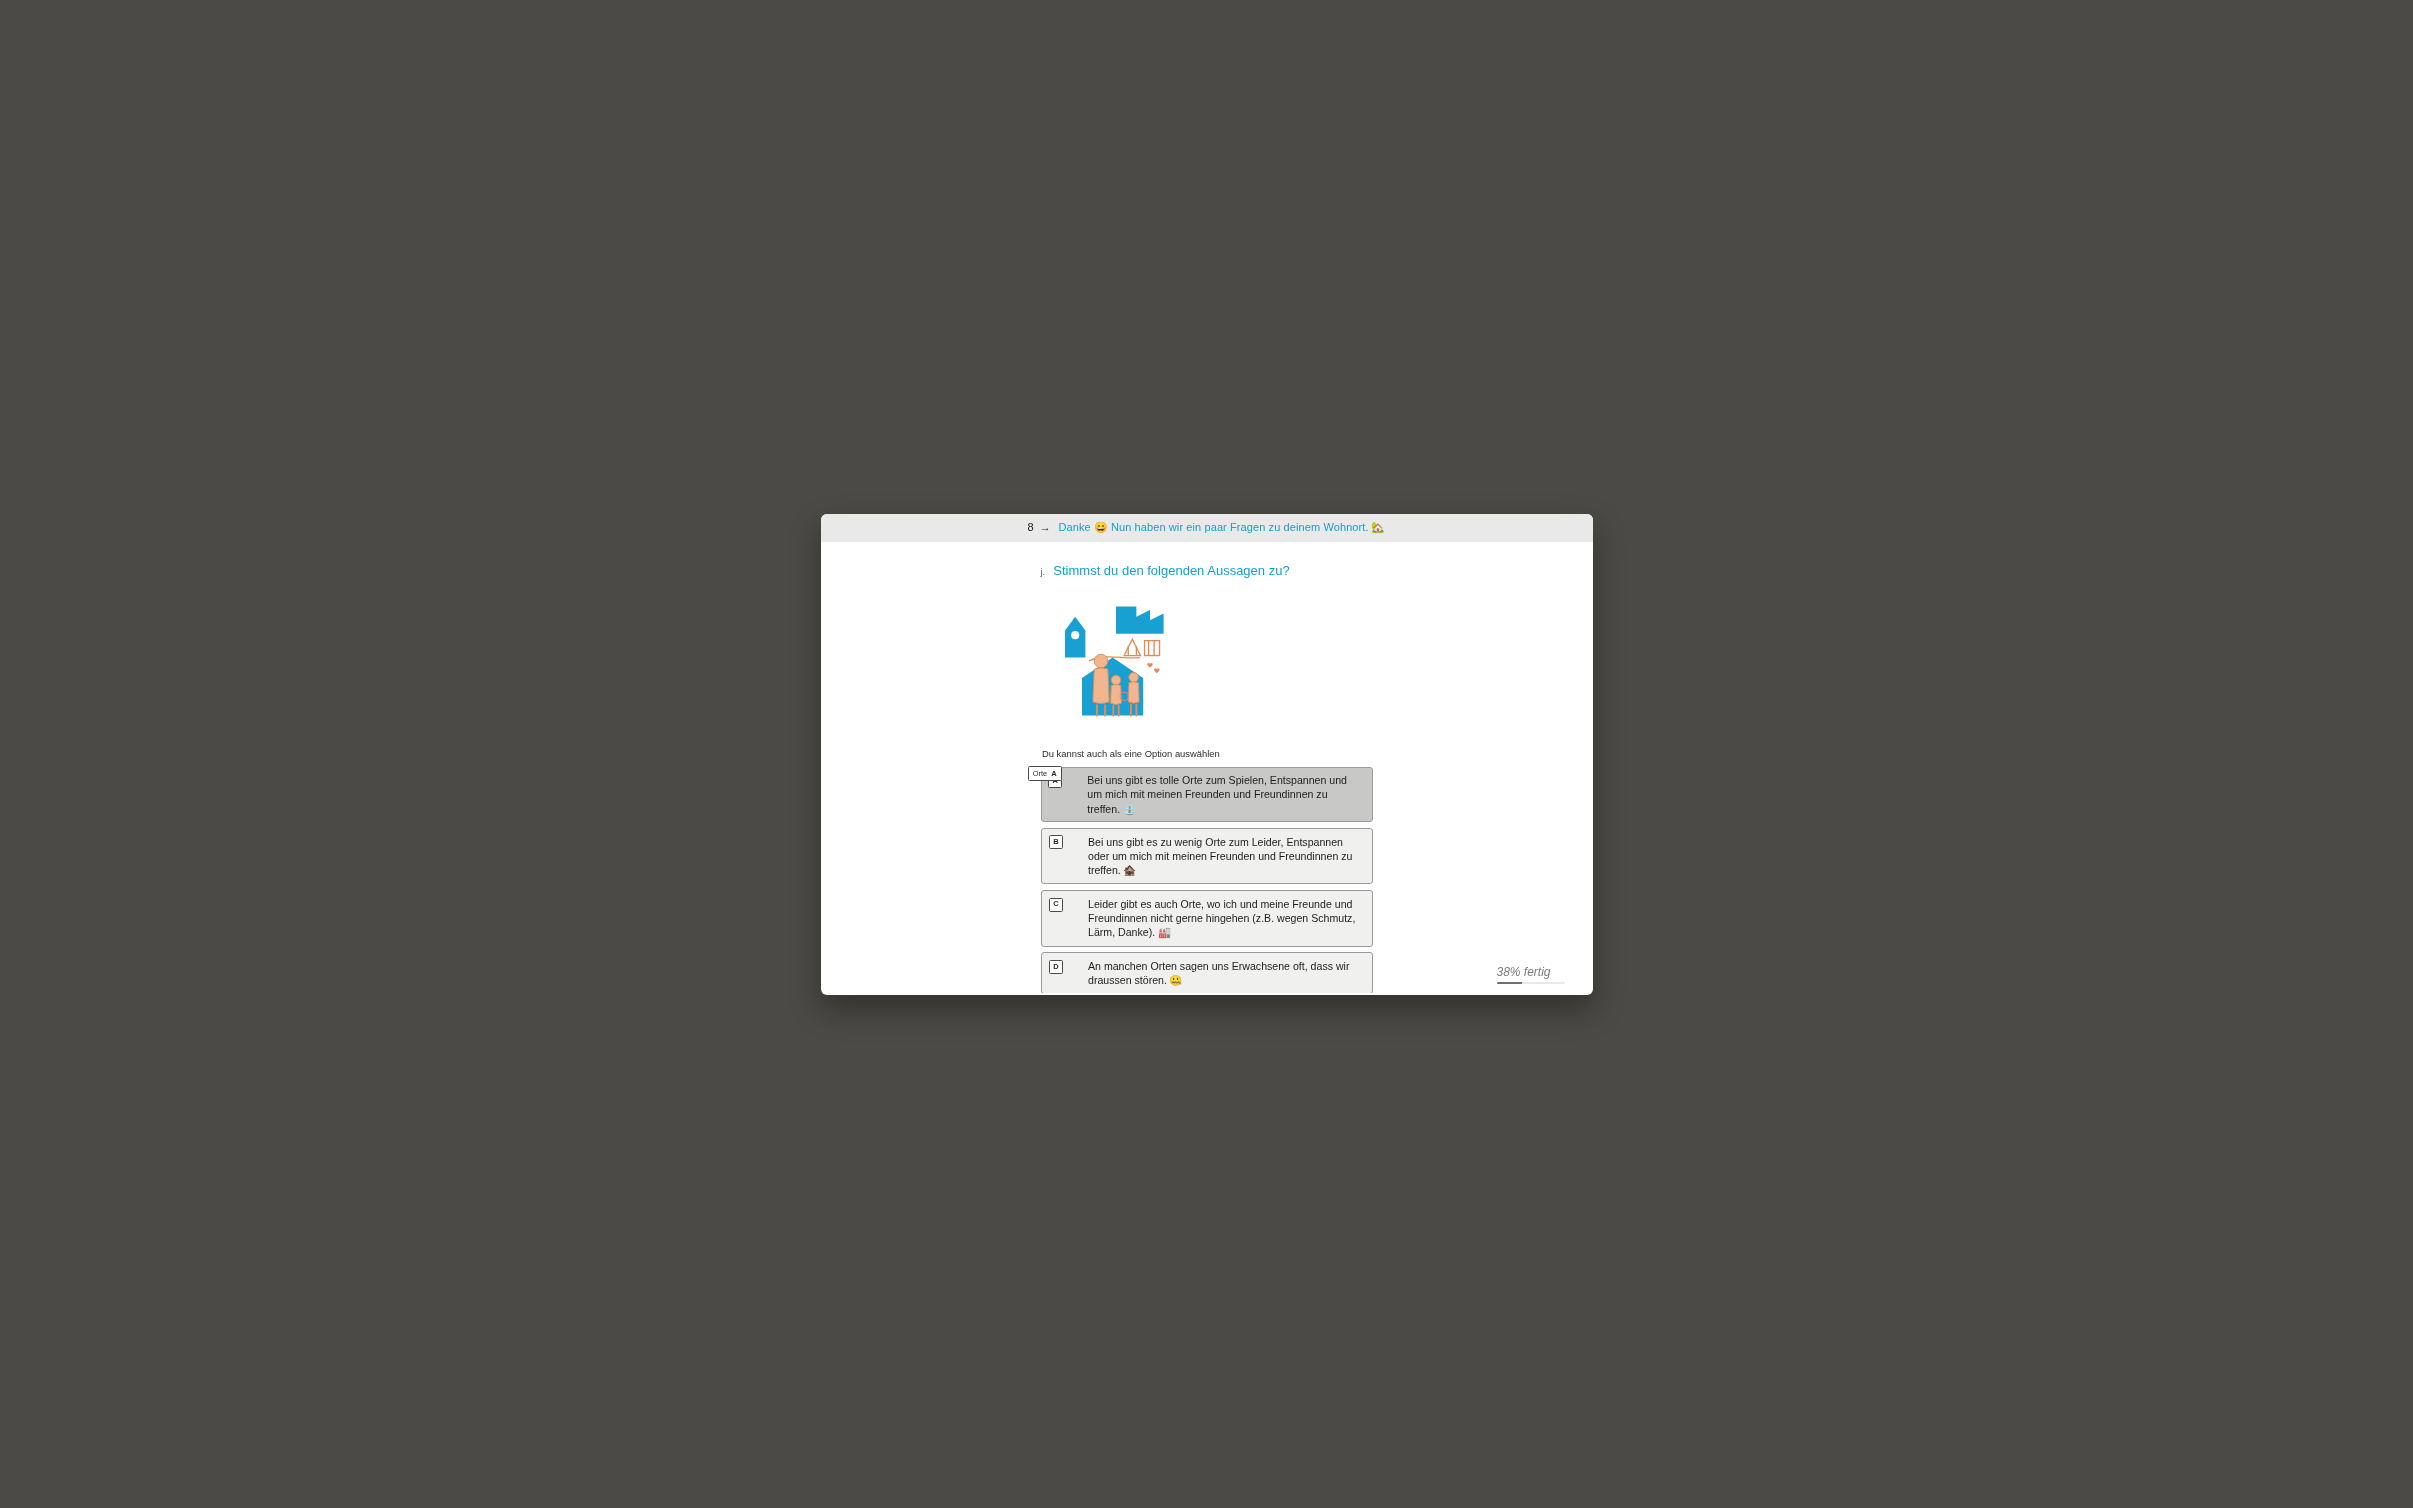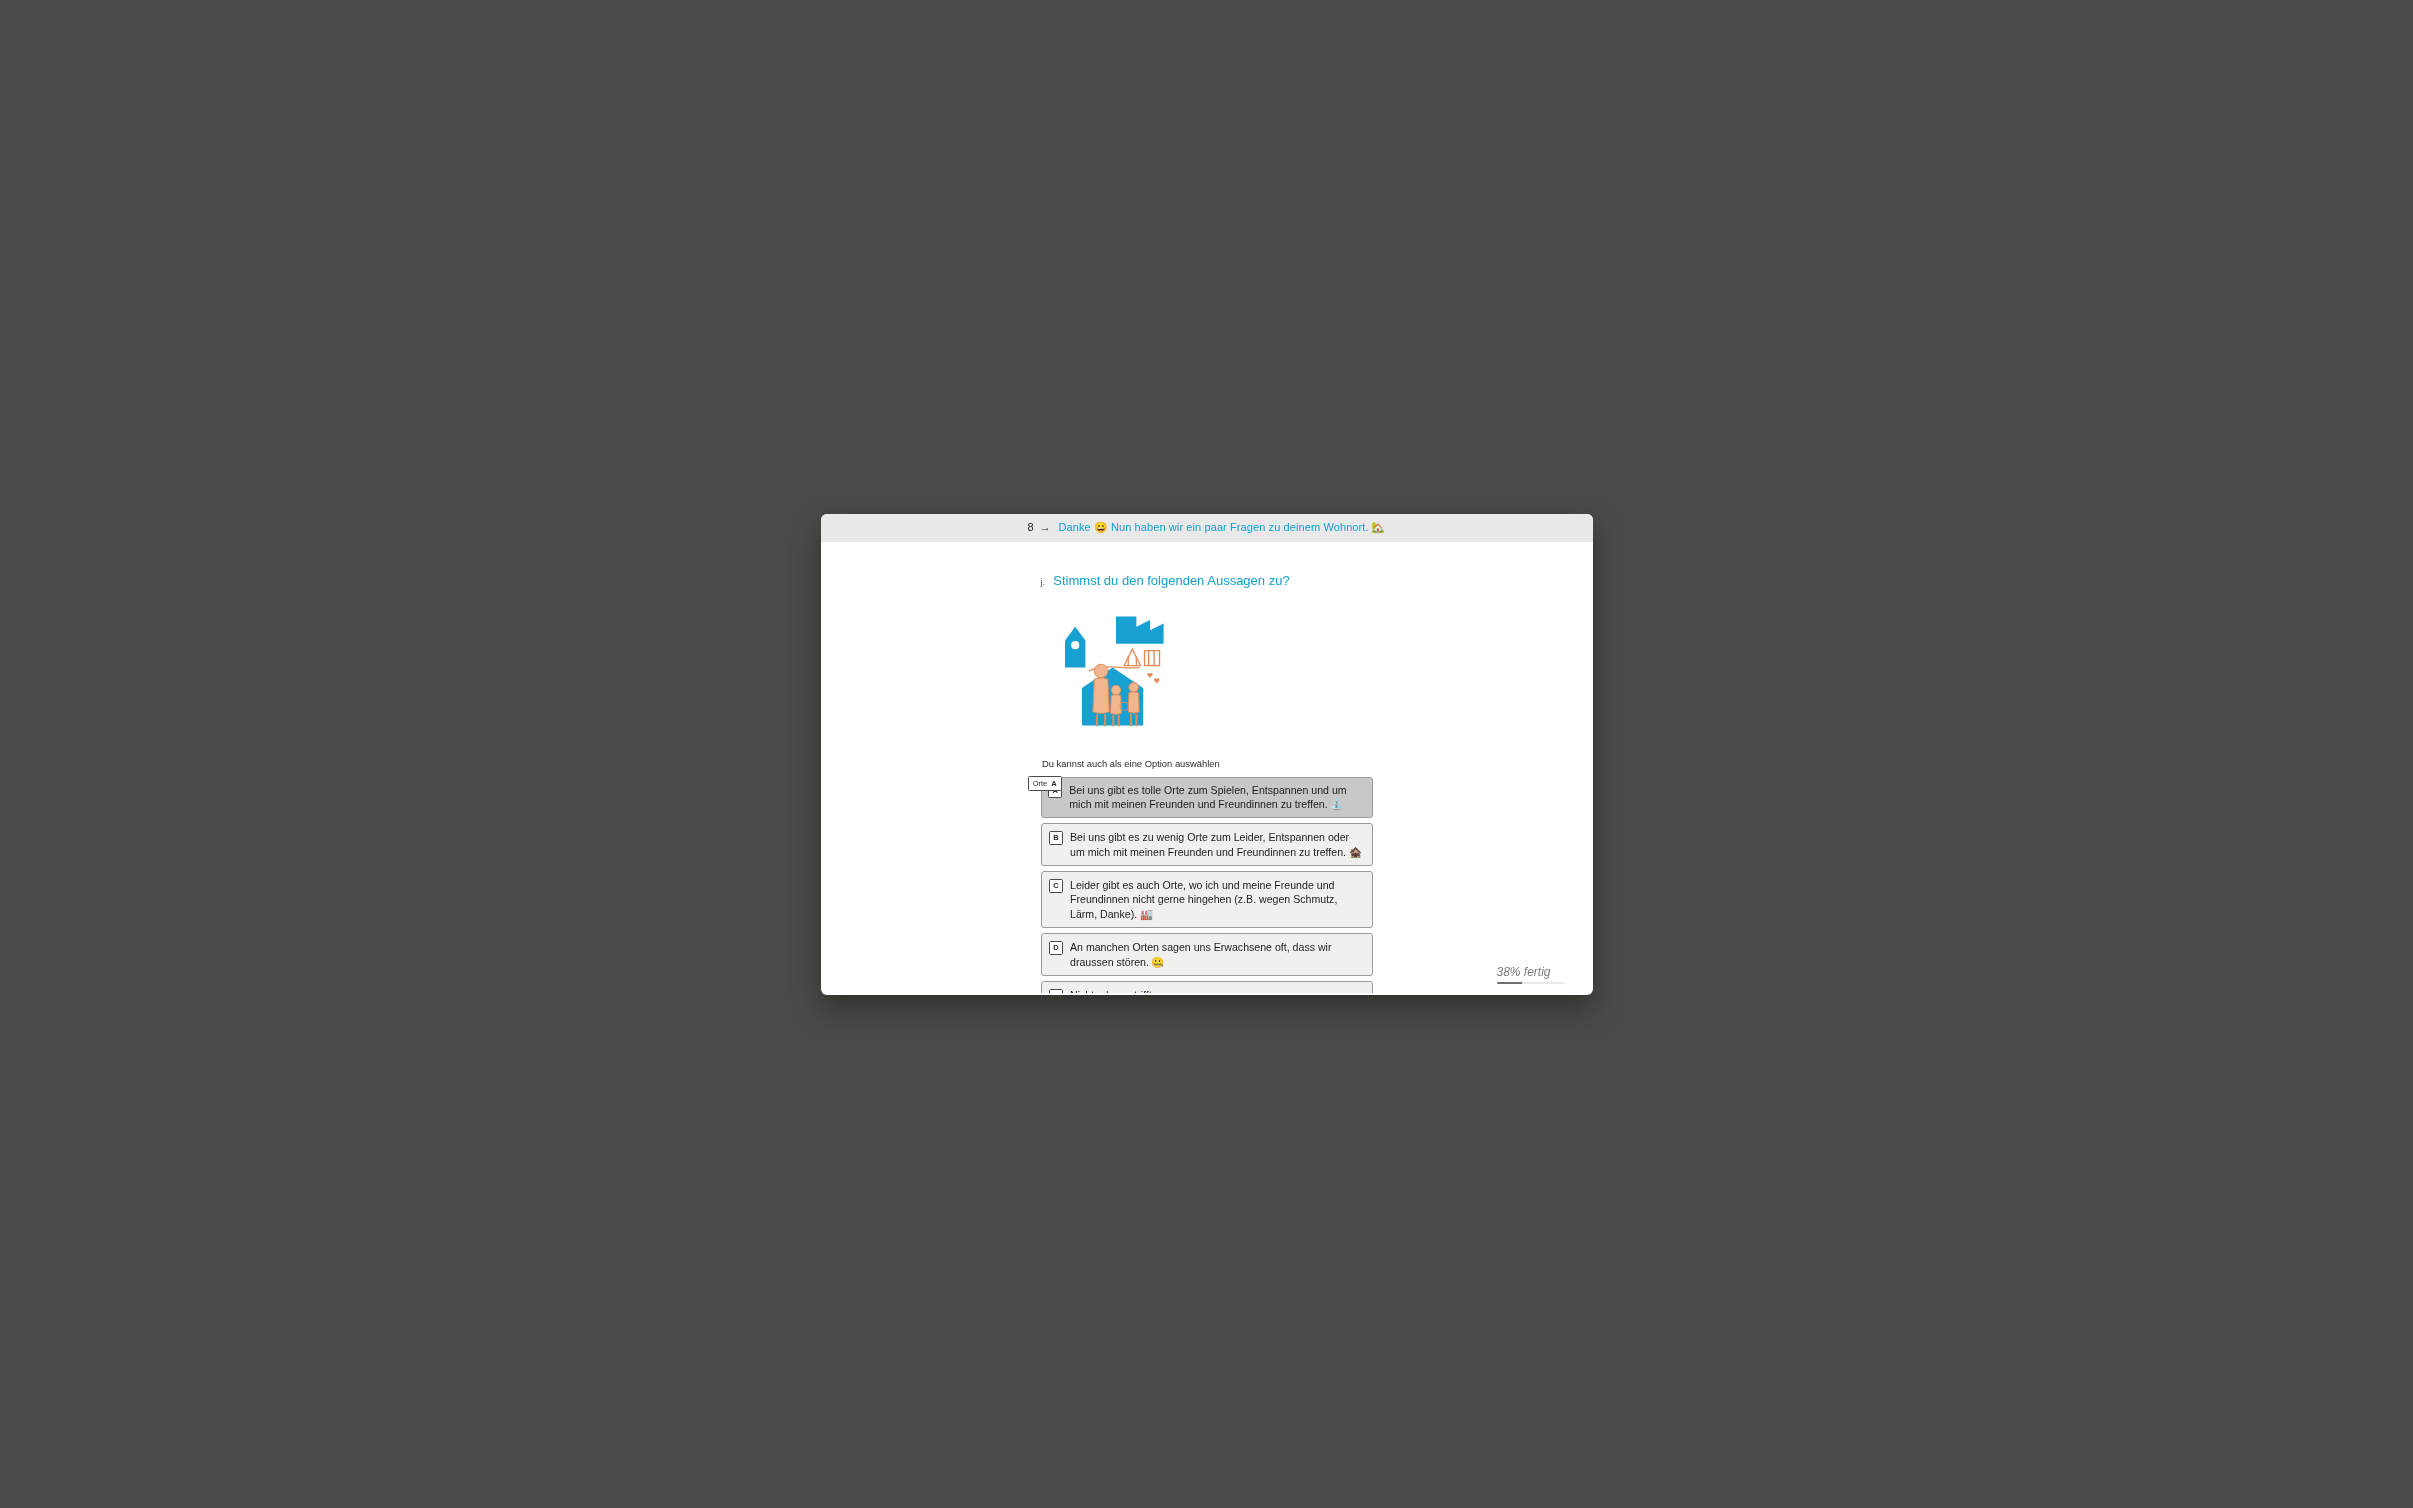--- a/index.html
+++ b/index.html
@@ -46,21 +46,21 @@
     color:var(--text);
     margin-right:3px;
     font-weight:500;
   }
   .banner .arrow{
     color:var(--text);
     font-weight:700;
     margin-right:4.5px;
   }
   .content{
-    padding:24px 0 45px;
+    padding:14px 0 45px;
     display:flex;
     justify-content:center;
     overflow:auto;
     height:calc(100% - 30px);
     box-sizing:border-box;
   }
   .centercol{
     width:332px;
   }
   .qtitle{
@@ -87,21 +87,21 @@
   .options{
     display:flex;
     flex-direction:column;
     gap:5.3px;
     position:relative;
   }
   .option{
     position:relative;
     display:flex;
     align-items:flex-start;
-    gap:7px;
+    gap:25px;
     border:0.8px solid var(--opt-border);
     border-radius:3px;
     background:var(--opt-bg);
     padding:6px 9px 6px 7.5px;
     cursor:pointer;
     font-size:10.6px;
     line-height:1.35;
     color:#1c1c1c;
   }
   .option.selected{

